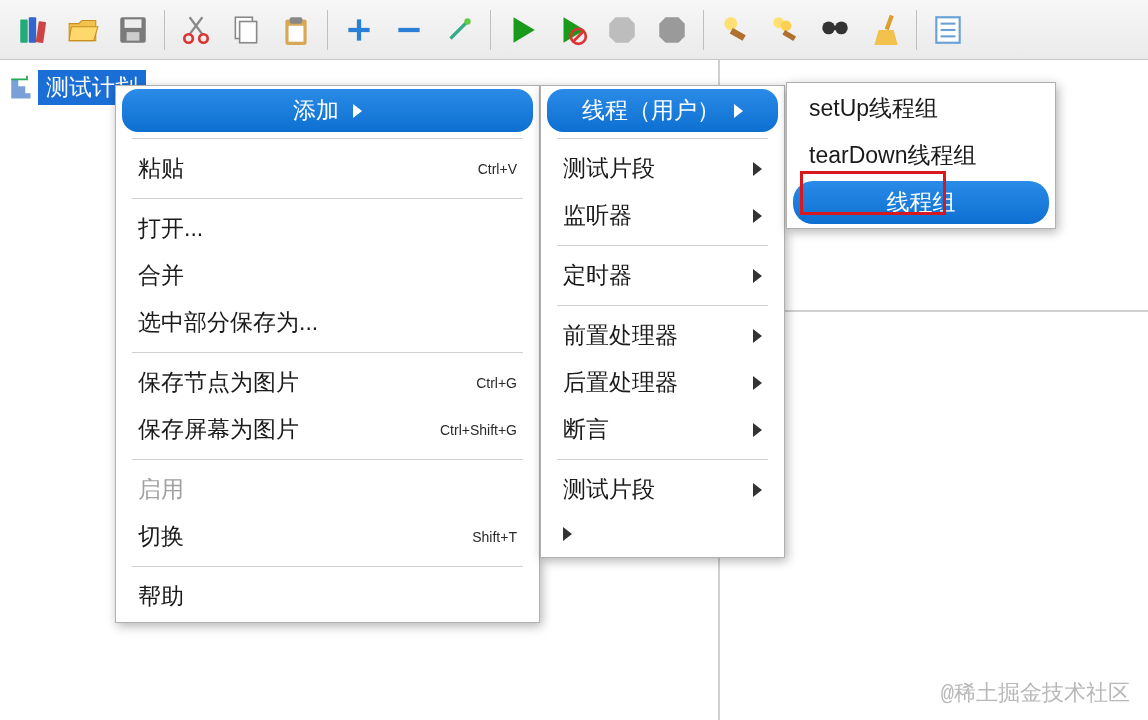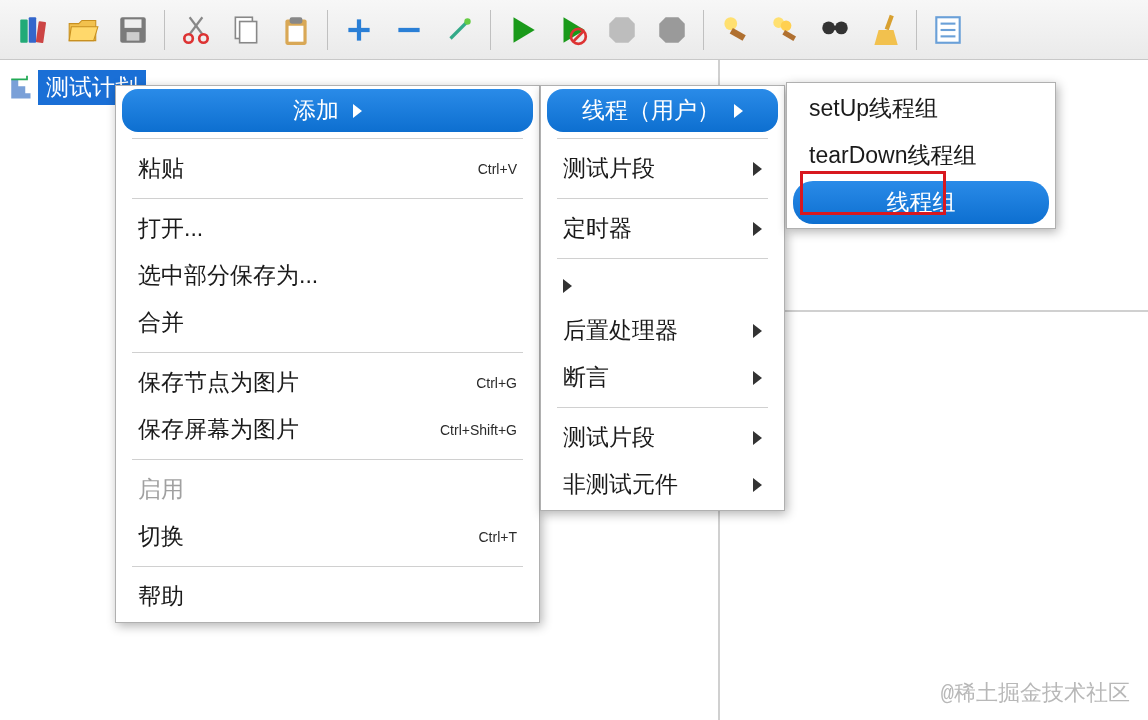--- a/index.html
+++ b/index.html
@@ -287,82 +287,86 @@
     <div class="menu-sep"></div>
     <div class="menu-item">
       <span>粘贴</span>
       <span class="shortcut">Ctrl+V</span>
     </div>
     <div class="menu-sep"></div>
     <div class="menu-item">
       <span>打开...</span>
     </div>
     <div class="menu-item">
+      <span>合并</span>
+    </div>
+    <div class="menu-item">
       <span>选中部分保存为...</span>
-    </div>
-    <div class="menu-item">
-      <span>合并</span>
     </div>
     <div class="menu-sep"></div>
     <div class="menu-item">
       <span>保存节点为图片</span>
       <span class="shortcut">Ctrl+G</span>
     </div>
     <div class="menu-item">
       <span>保存屏幕为图片</span>
       <span class="shortcut">Ctrl+Shift+G</span>
     </div>
     <div class="menu-sep"></div>
     <div class="menu-item disabled">
       <span>启用</span>
     </div>
     <div class="menu-item">
       <span>切换</span>
-      <span class="shortcut">Ctrl+T</span>
+      <span class="shortcut">Shift+T</span>
     </div>
     <div class="menu-sep"></div>
     <div class="menu-item">
       <span>帮助</span>
     </div>
   </div>
 
 <div class="menu" id="menu2" style="left:540px; top:85px; width:245px;text-align:center;">
     <div class="menu-item highlight" style="justify-content: center; gap: 14px;">
       <span>线程（用户）</span>
       <span class="submenu-arrow"></span>
     </div>
     <div class="menu-sep"></div>
     <div class="menu-item">
       <span>测试片段</span>
       <span class="submenu-arrow"></span>
     </div>
+    <div class="menu-item">
+      <span>监听器</span>
+      <span class="submenu-arrow"></span>
+    </div>
     <div class="menu-sep"></div>
     <div class="menu-item">
       <span>定时器</span>
       <span class="submenu-arrow"></span>
     </div>
     <div class="menu-sep"></div>
     <div class="menu-item">
+      <span>前置处理器</span>
       <span class="submenu-arrow"></span>
     </div>
     <div class="menu-item">
       <span>后置处理器</span>
       <span class="submenu-arrow"></span>
     </div>
     <div class="menu-item">
       <span>断言</span>
       <span class="submenu-arrow"></span>
     </div>
     <div class="menu-sep"></div>
     <div class="menu-item">
       <span>测试片段</span>
       <span class="submenu-arrow"></span>
     </div>
     <div class="menu-item">
-      <span>非测试元件</span>
       <span class="submenu-arrow"></span>
     </div>
   </div>
 
 <div class="menu" id="menu3" style="left:786px; top:82px; width:270px;">
     <div class="menu-item">
       <span>setUp线程组</span>
     </div>
     <div class="menu-item">
       <span>tearDown线程组</span>

